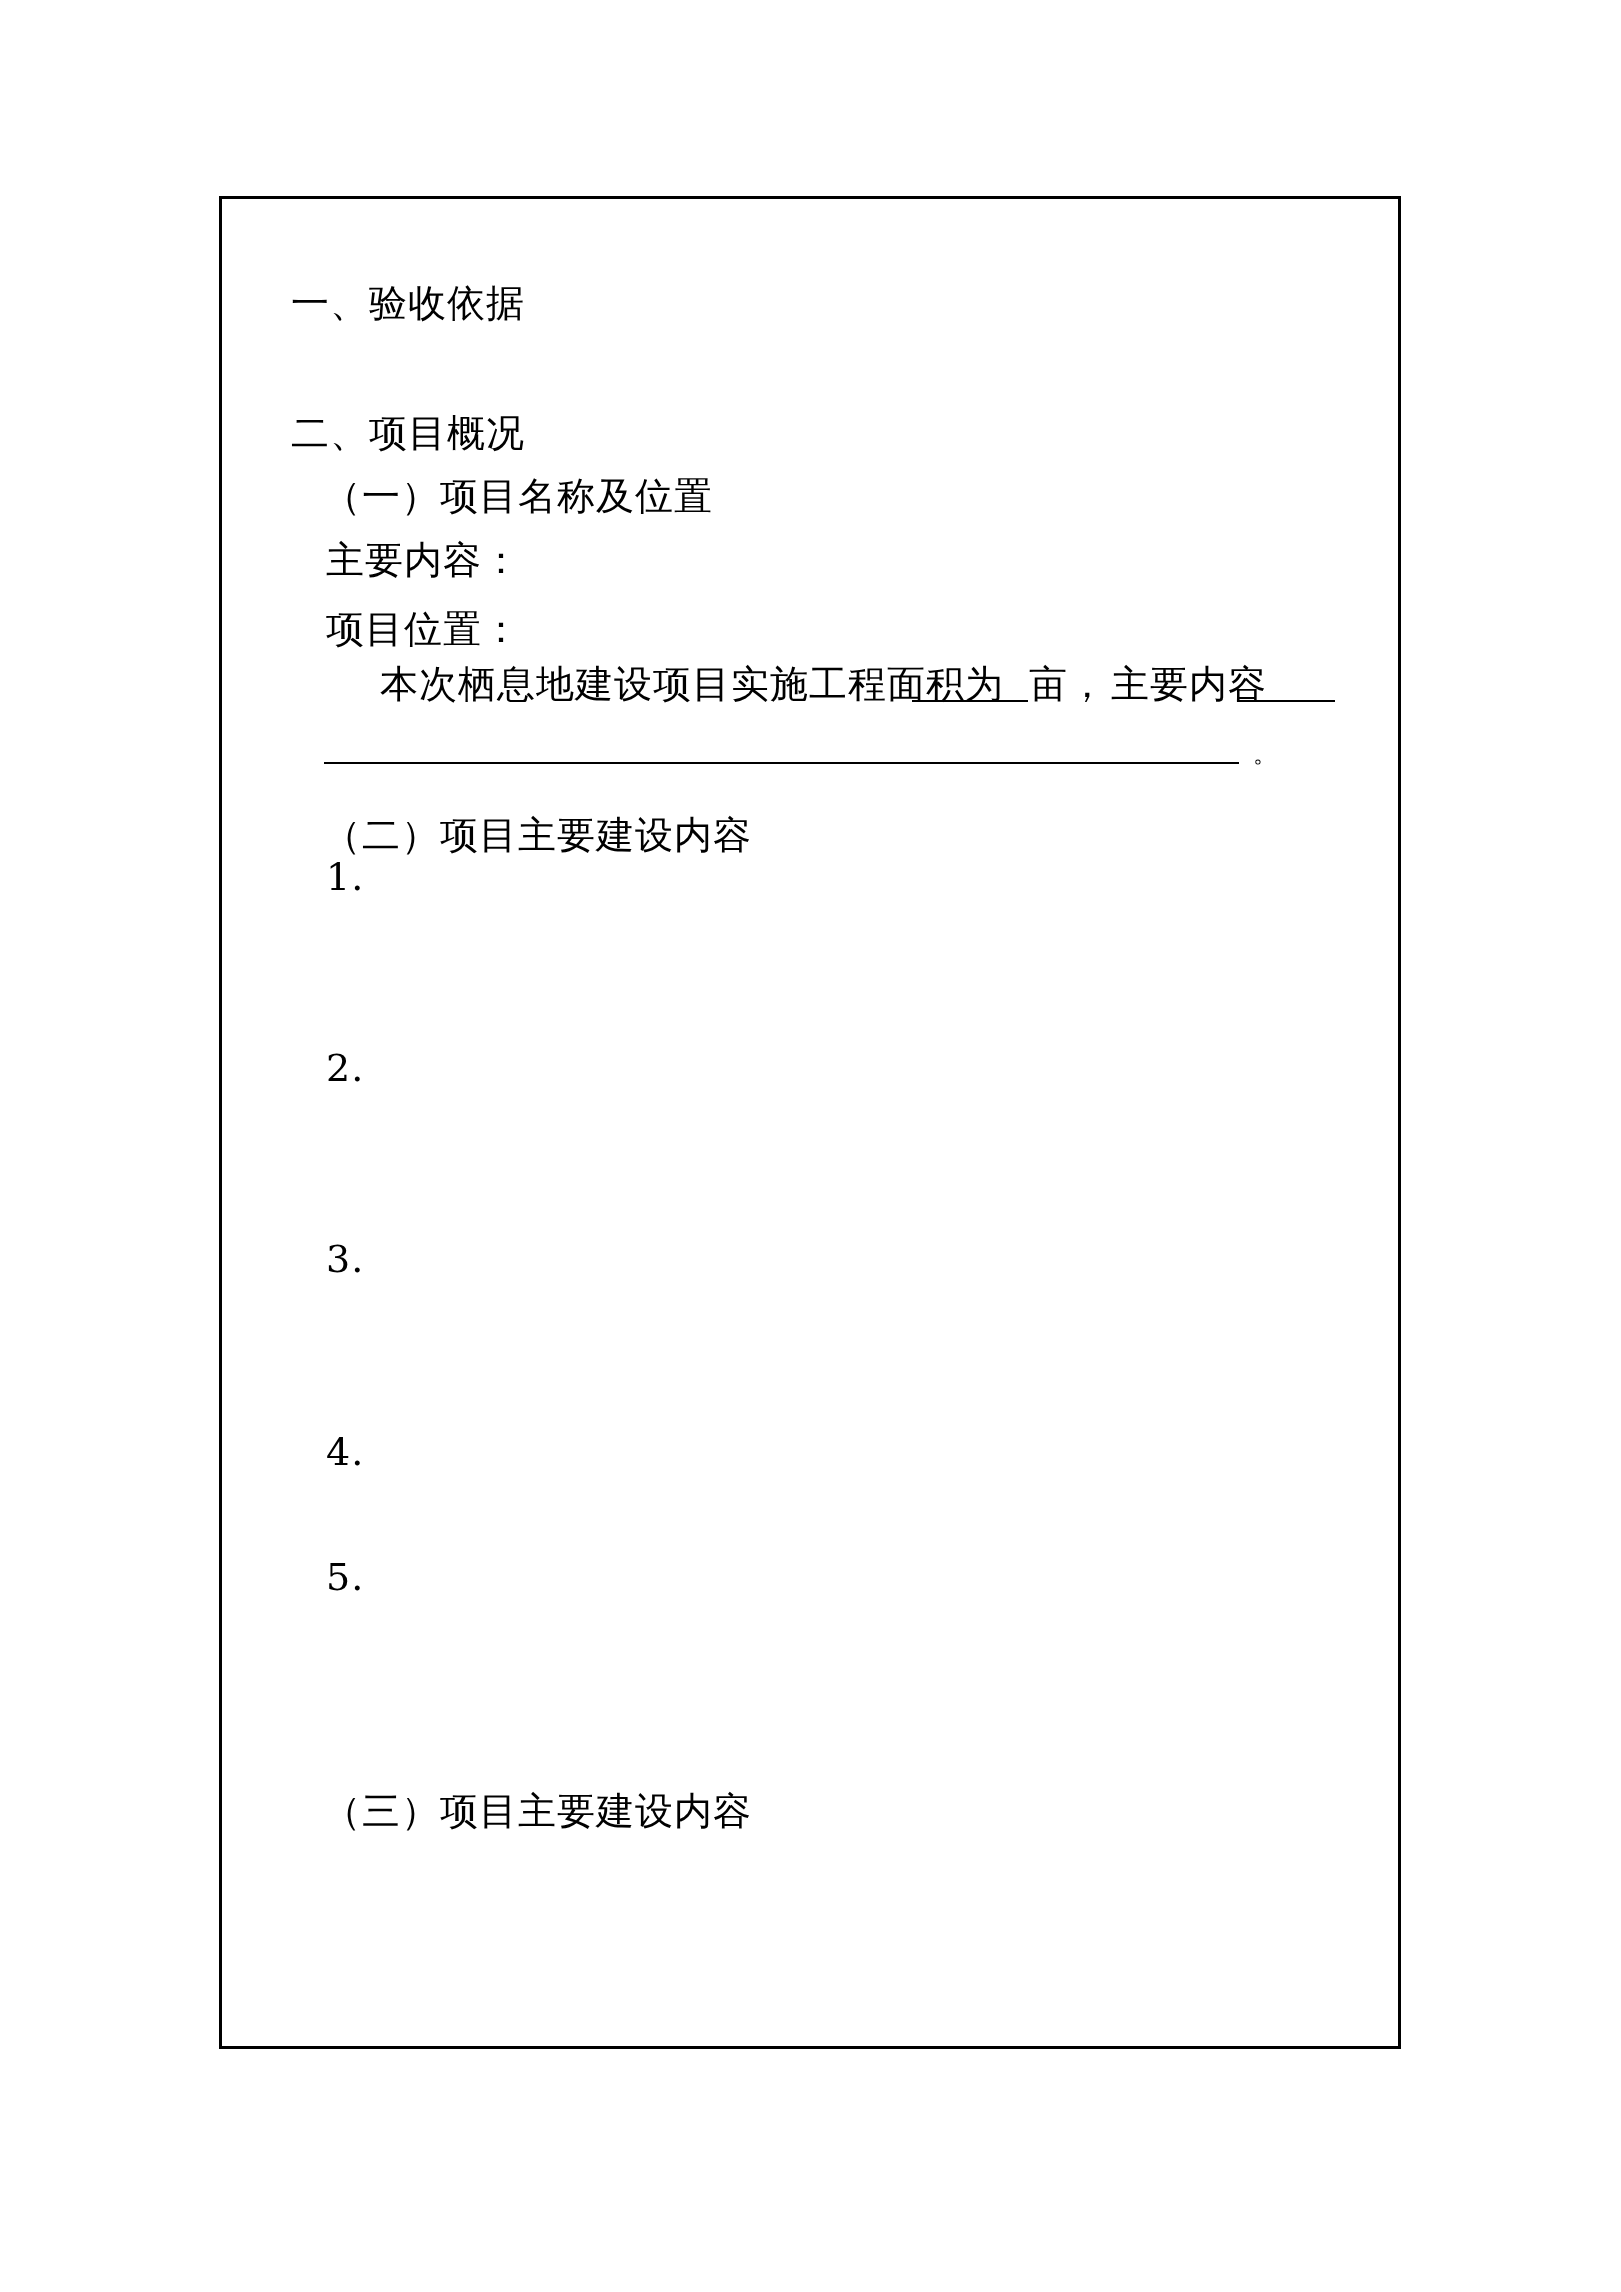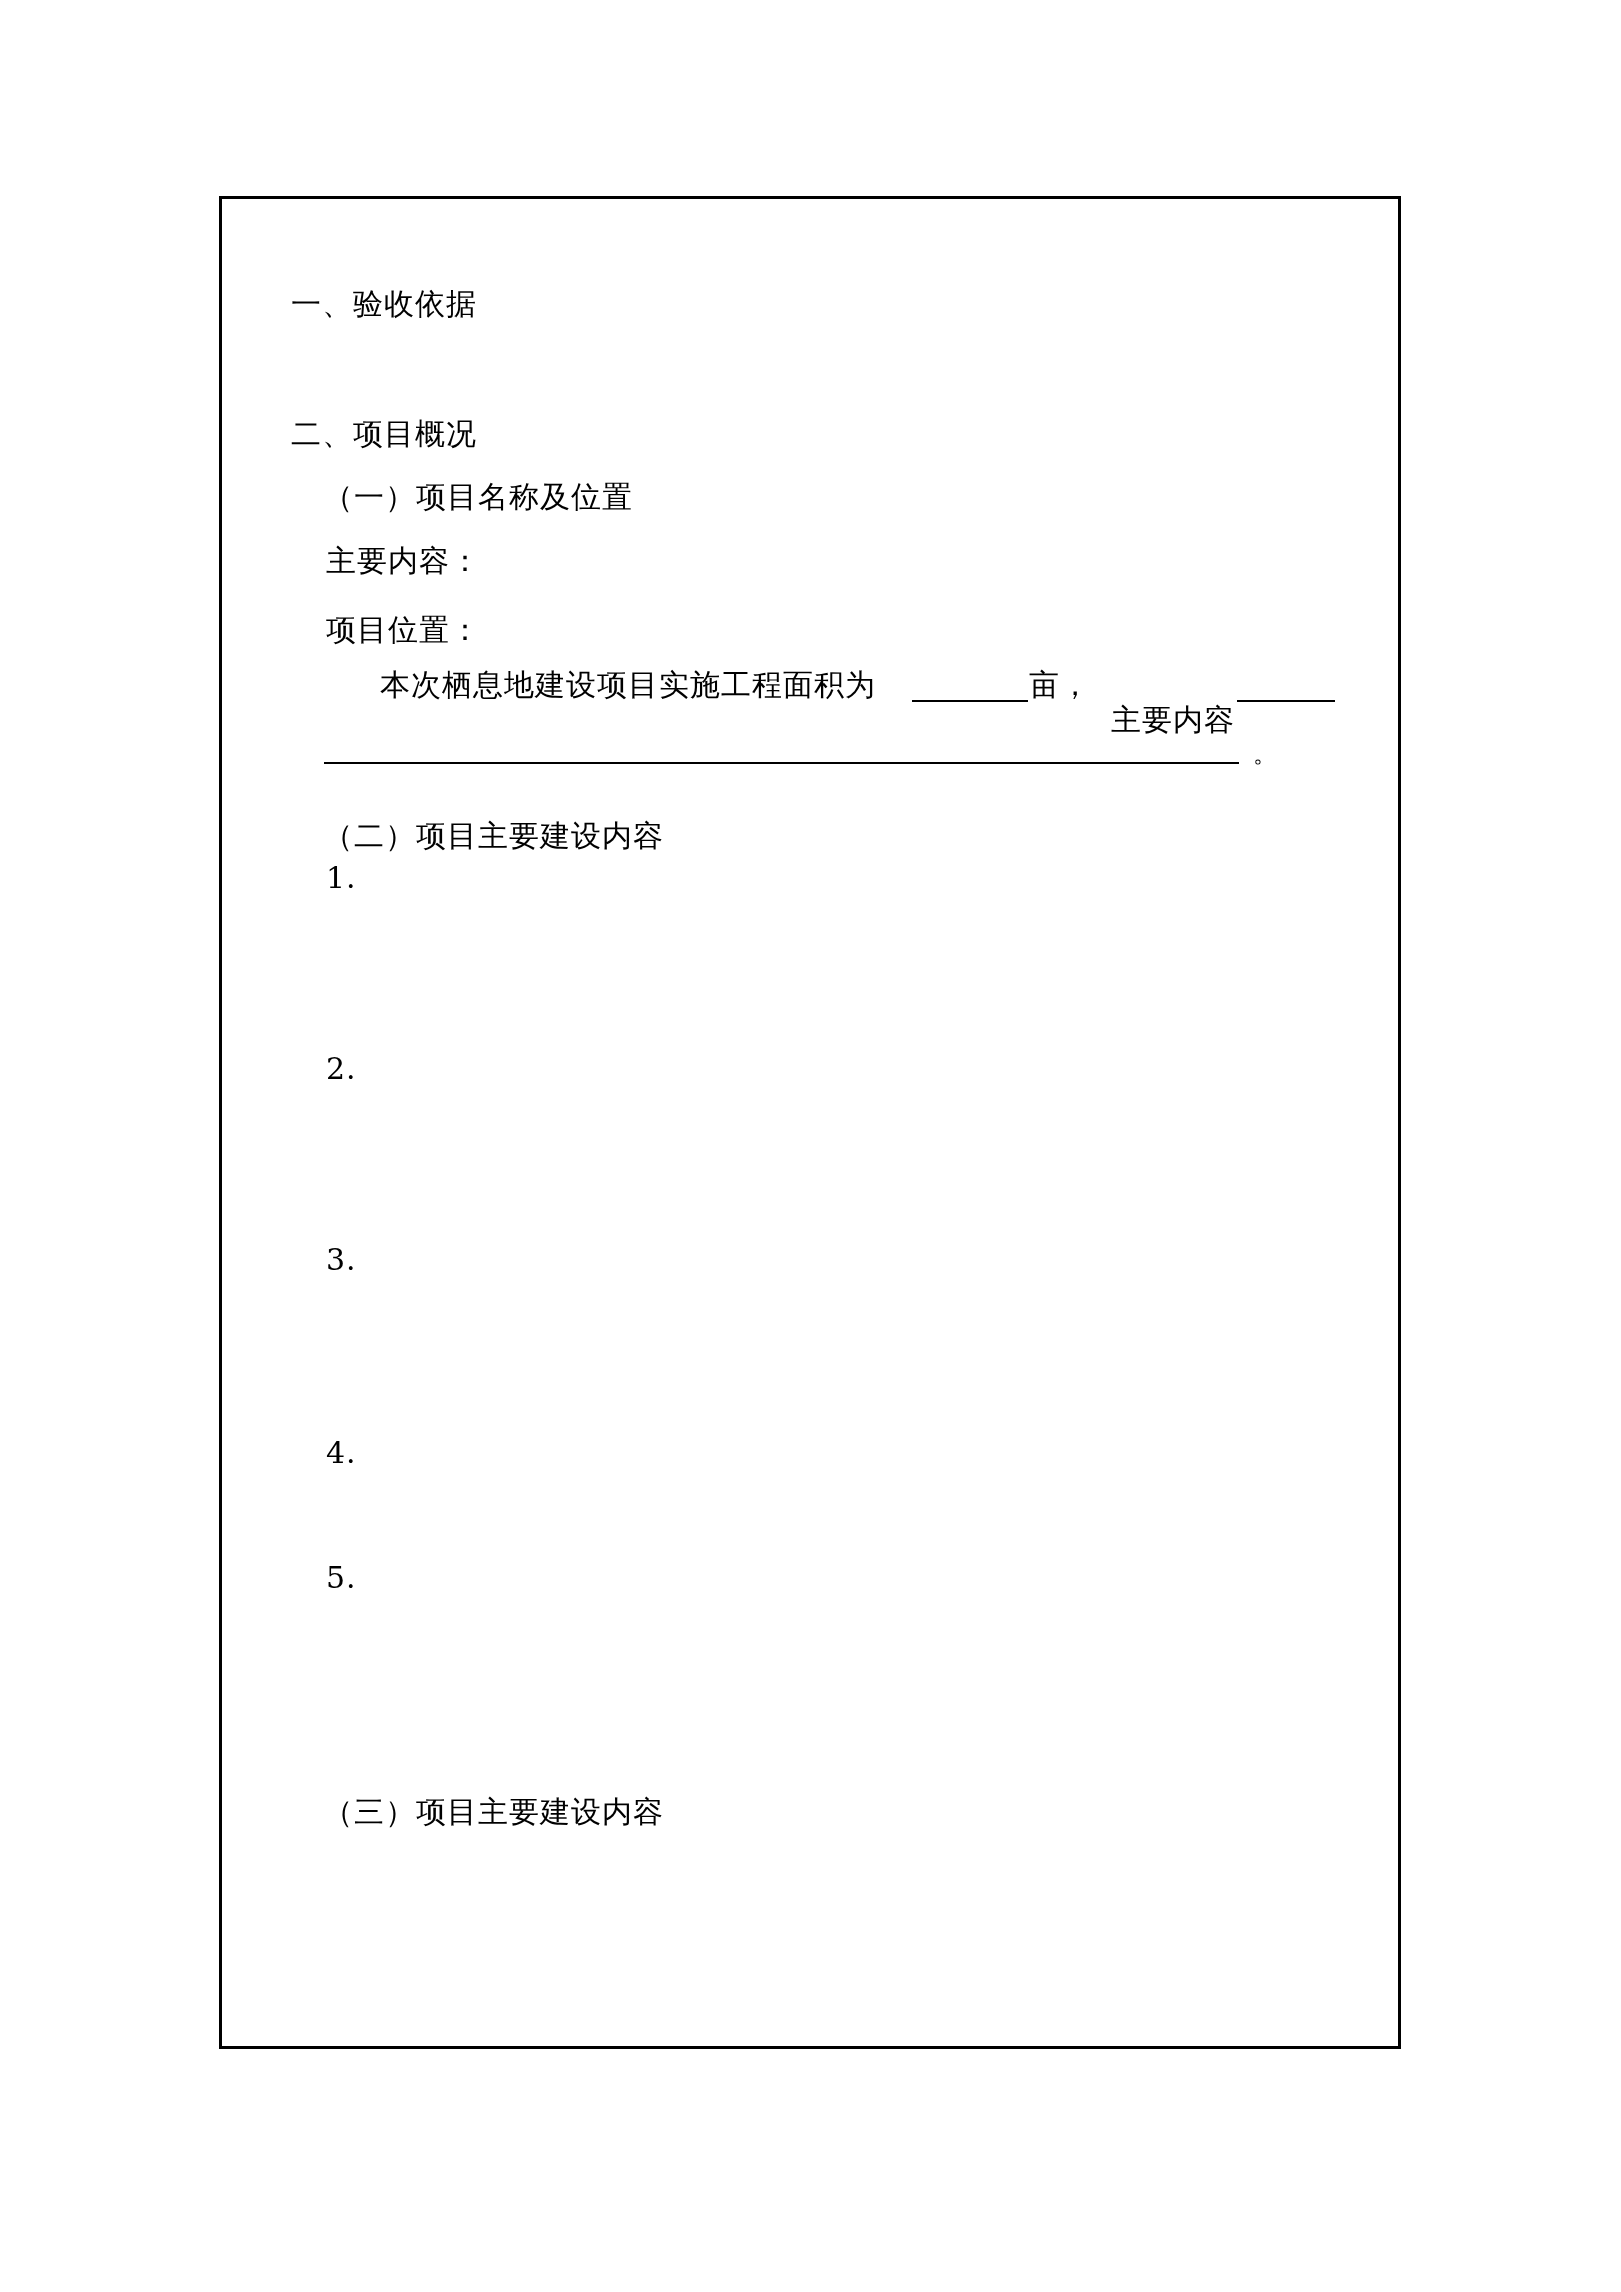--- a/index.html
+++ b/index.html
@@ -19,21 +19,21 @@
     position: absolute;
     left: 219px;
     top: 196px;
     width: 1176px;
     height: 1847px;
     border: 3.9px solid #000000;
     box-sizing: content-box;
   }
   .line {
     position: absolute;
-    font-size: 30px;
+    font-size: 38px;
     line-height: 35px;
     height: 35px;
     white-space: nowrap;
     letter-spacing: 1px;
   }
   .blank {
     position: absolute;
     height: 0;
     border-bottom: 2.9px solid #000000;
   }
@@ -55,21 +55,21 @@
 <div class="line" style="left:326px; top:543px;">主要内容：</div>
 <div class="line" style="left:490px; top:543px; width:882px;"></div>
 
 <div class="line" style="left:326px; top:606px;margin-top:6px;">项目位置：</div>
 <div class="line" style="left:490px; top:606px; width:882px;"></div>
 
 <div class="line" style="left:380px; top:667px;">本次栖息地建设项目实施工程面积为</div>
 <div class="blank" style="left:912px; top:700px; width:116px;"></div>
 <div class="line" style="left:915px; top:667px; width:108px; text-align:center;"></div>
 <div class="line" style="left:1029px; top:667px;">亩，</div>
-<div class="line" style="left:1111px; top:667px;margin-top:35px;">主要内容</div>
+<div class="line" style="left:1111px; top:667px;">主要内容</div>
 <div class="blank" style="left:1237px; top:700px; width:98px;"></div>
 
 <div class="blank" style="left:324px; top:762px; width:915px;"></div>
 <div class="line" style="left:328px; top:727px; width:902px;"></div>
 <div class="line" style="left:1253px; top:737px; font-size:23.5px;">。</div>
 
 <div class="line" style="left:323px; top:818px;">（二）项目主要建设内容</div>
 
 <div class="line num" style="left:326px; top:860px;">1.</div>
 <div class="line" style="left:372px; top:860px; width:980px;"></div>

